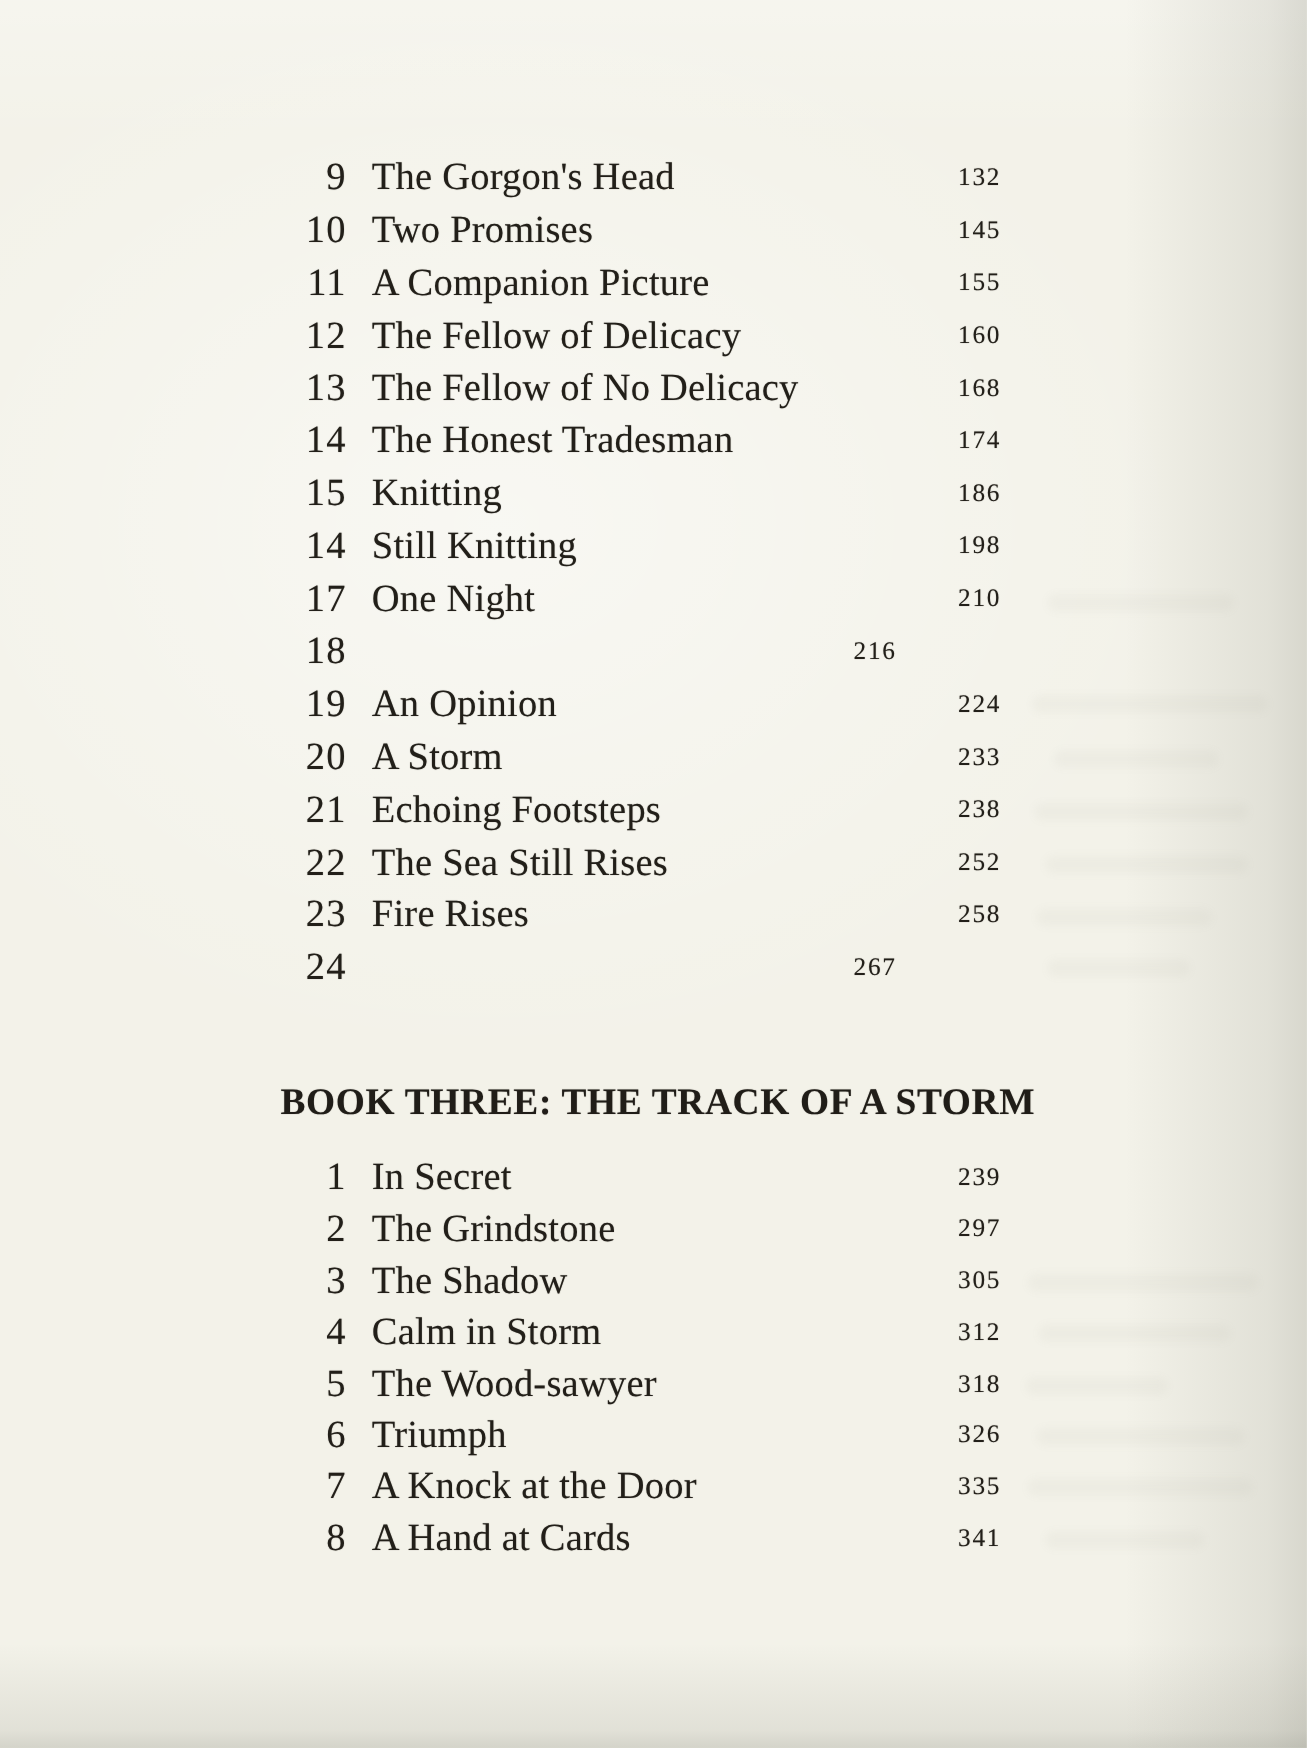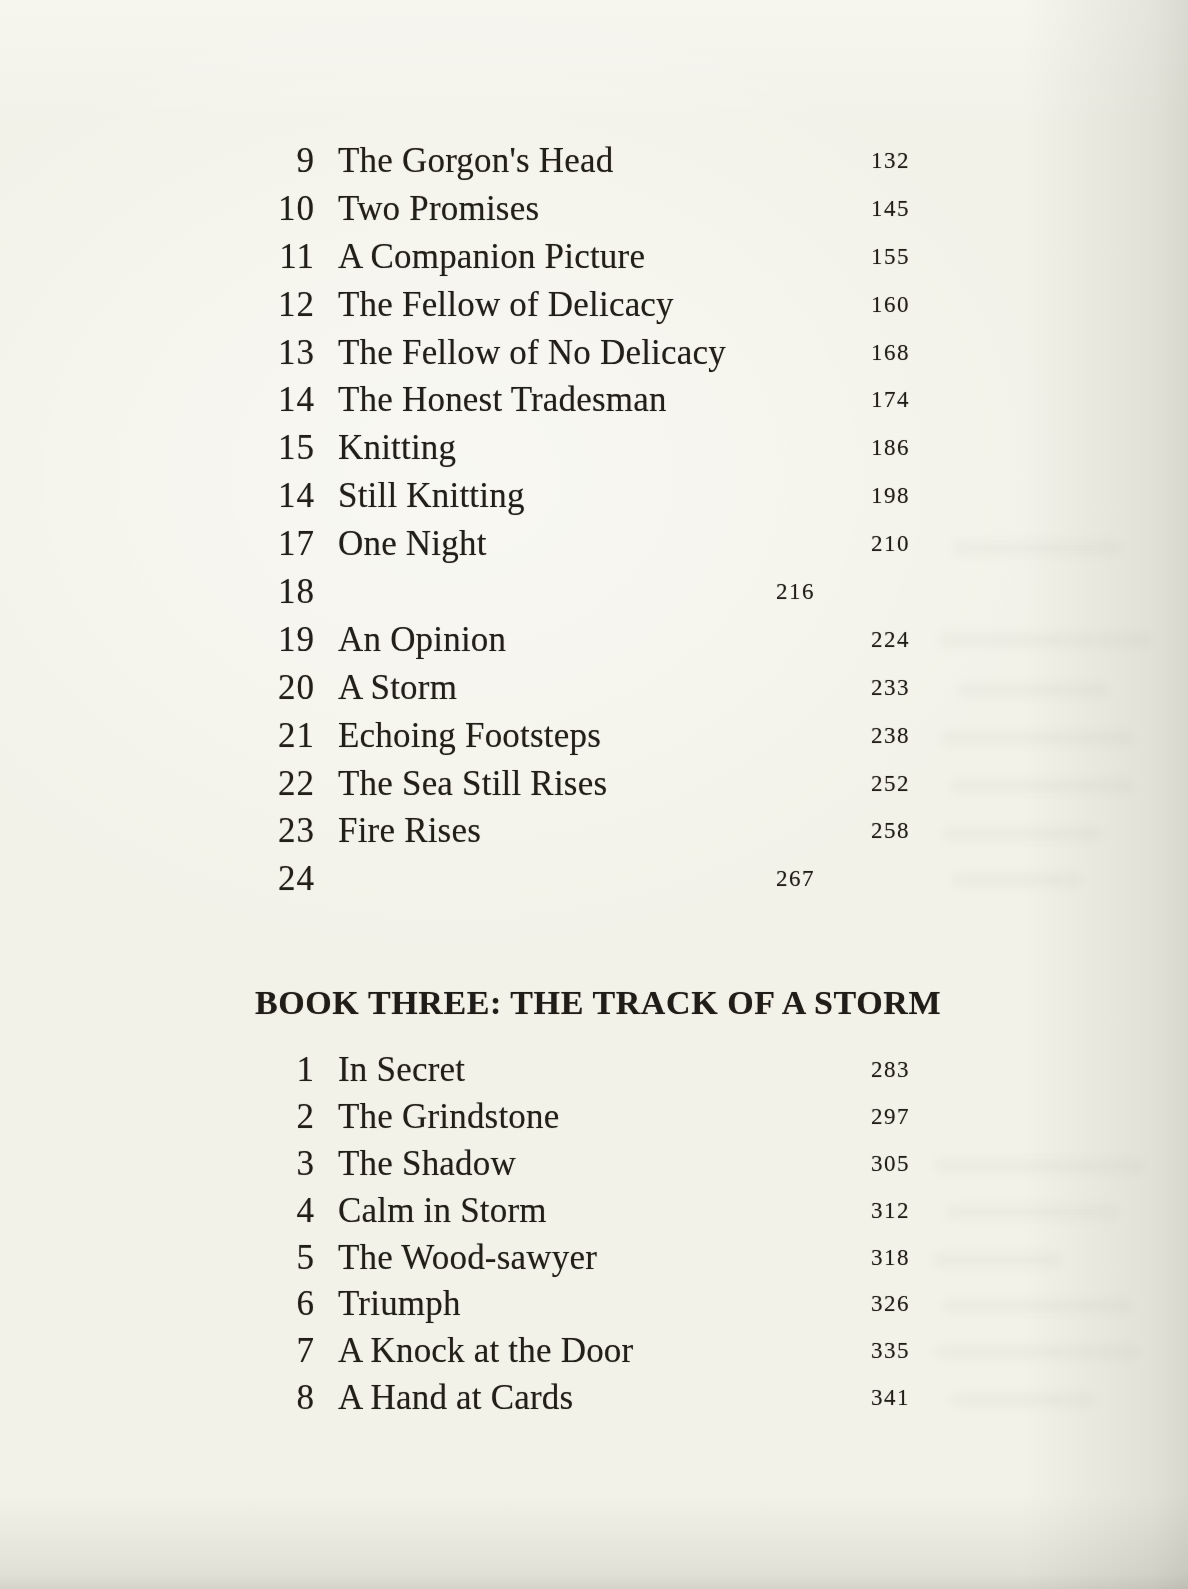--- a/index.html
+++ b/index.html
@@ -180,21 +180,21 @@
       <span class="pageno">267</span>
     </div>
   </div>
 
   <h2 class="book-heading">BOOK THREE: THE TRACK OF A STORM</h2>
 
   <div class="toc-list" id="book-three-list">
     <div class="row">
       <span class="num">1</span>
       <span class="title">In Secret</span>
-      <span class="pageno">283</span>
+      <span class="pageno">239</span>
     </div>
     <div class="row">
       <span class="num">2</span>
       <span class="title">The Grindstone</span>
       <span class="pageno">297</span>
     </div>
     <div class="row">
       <span class="num">3</span>
       <span class="title">The Shadow</span>
       <span class="pageno">305</span>

